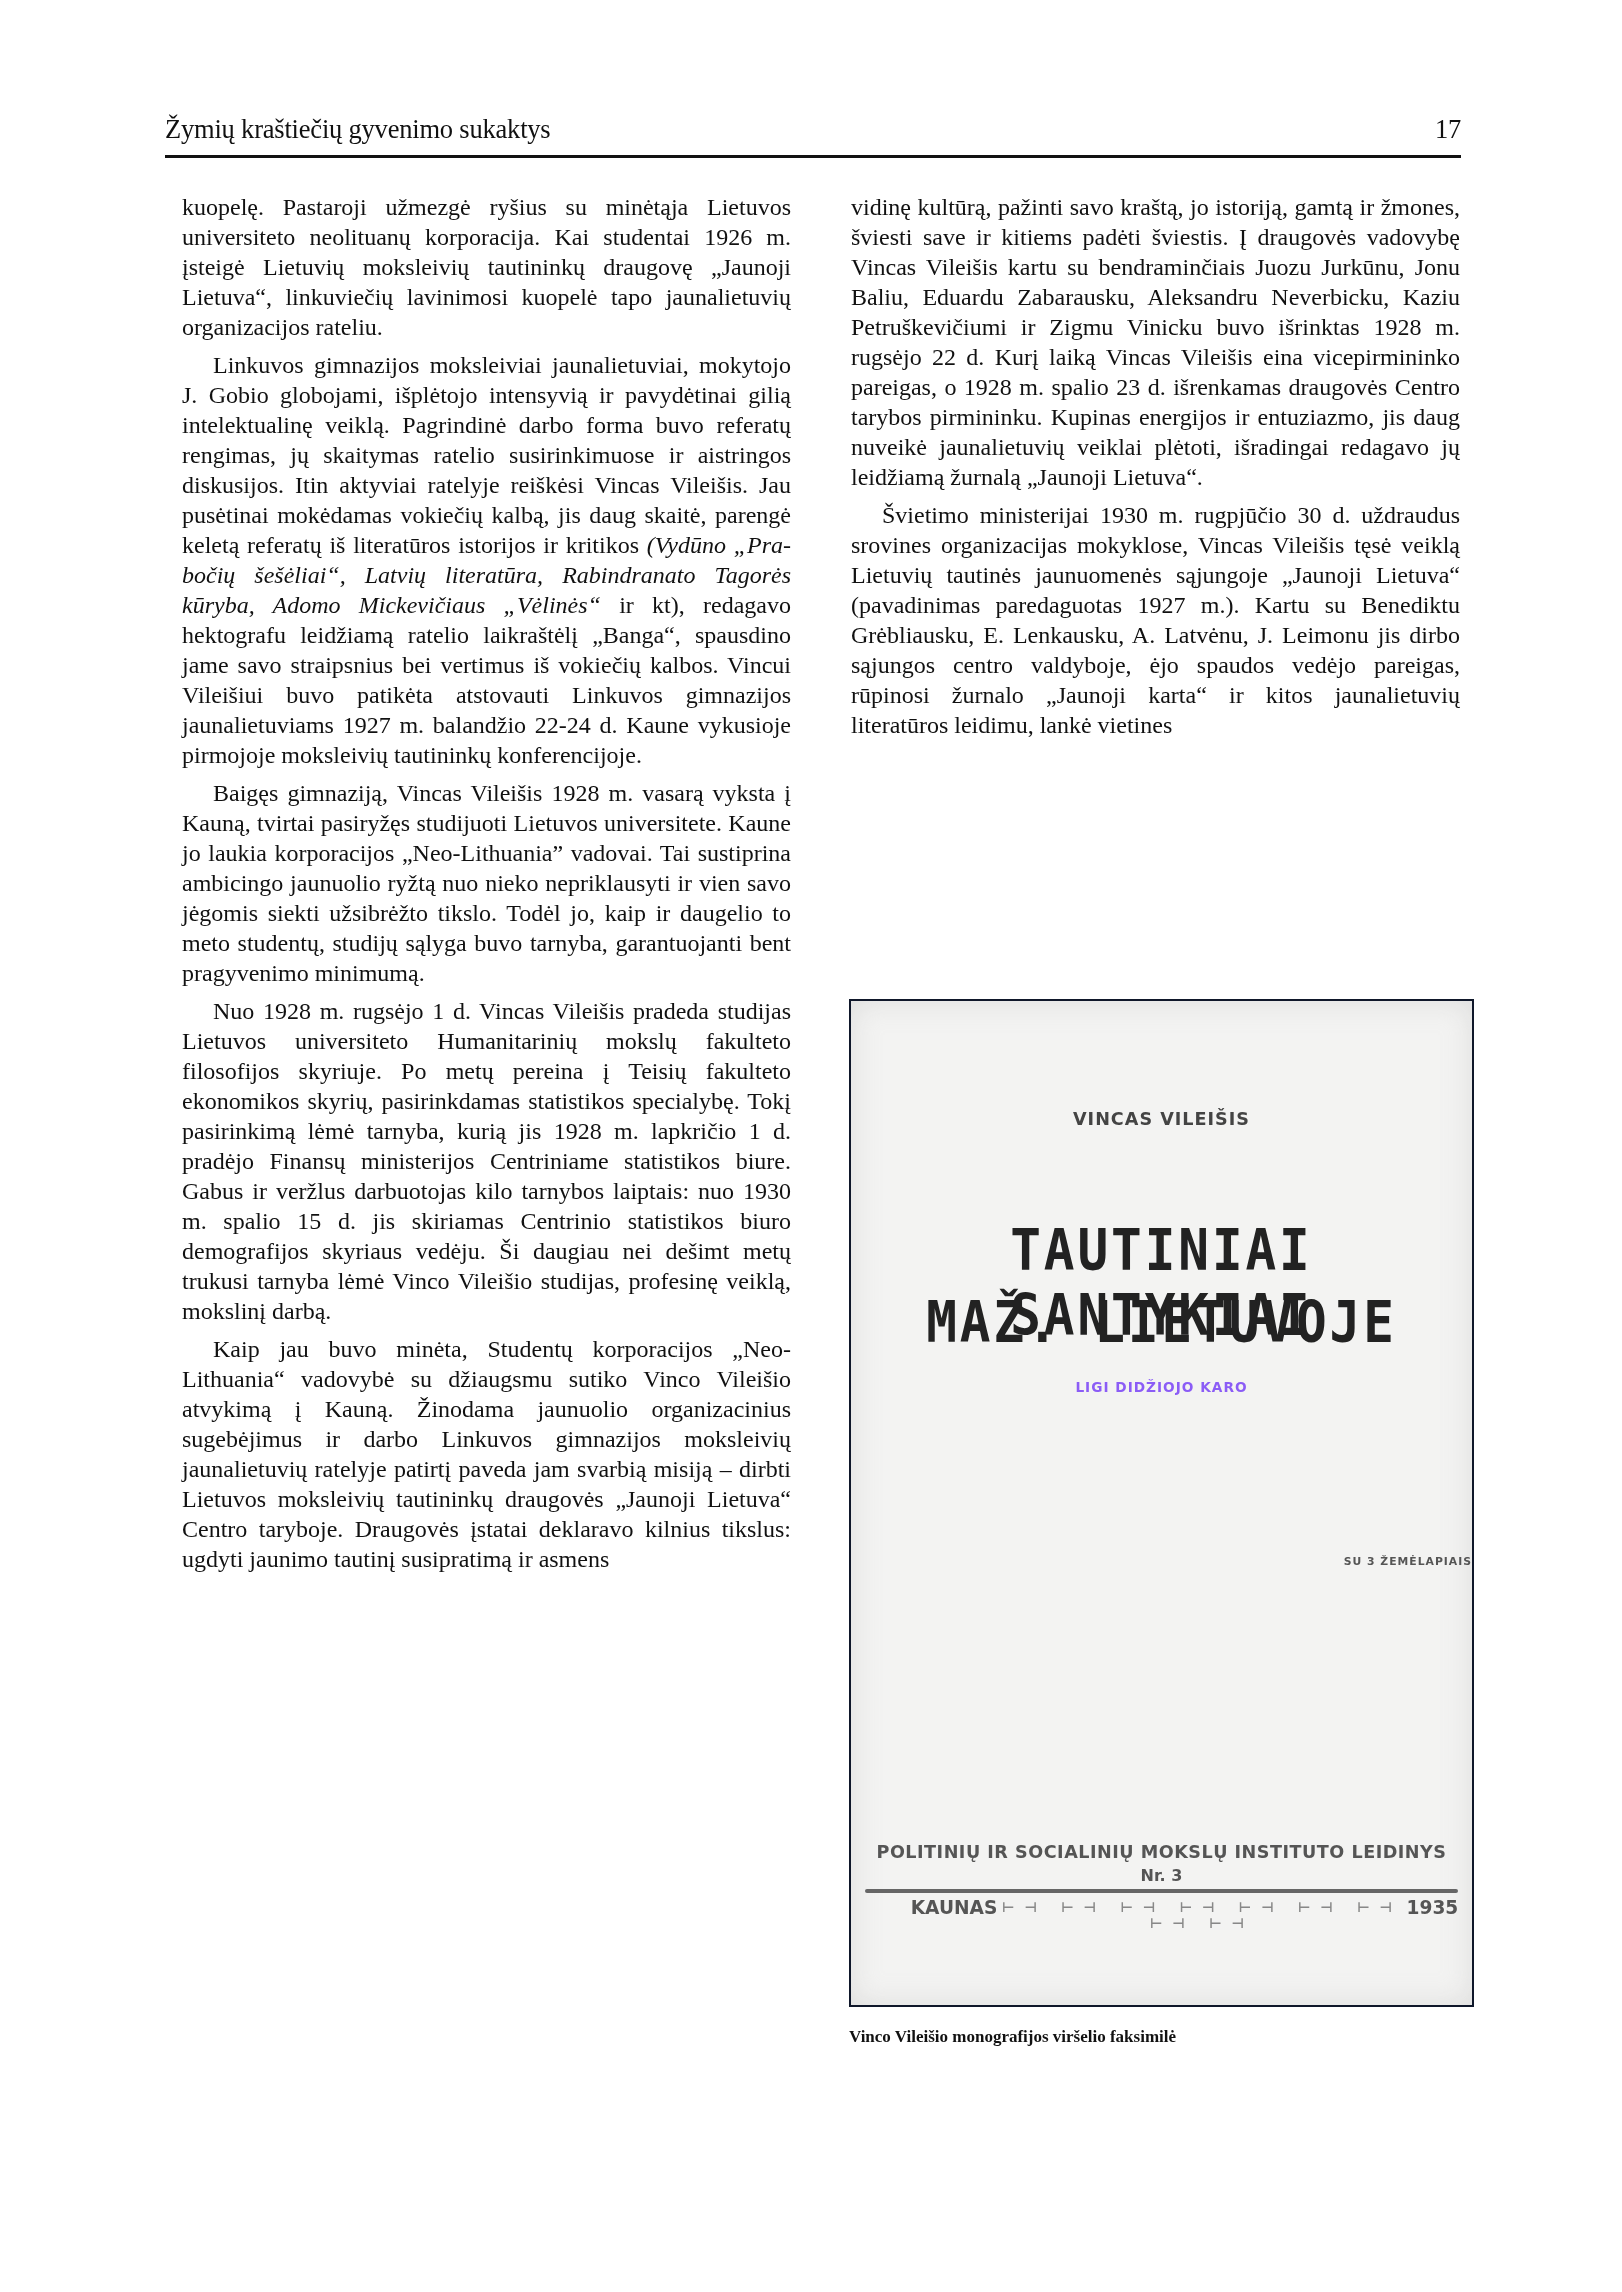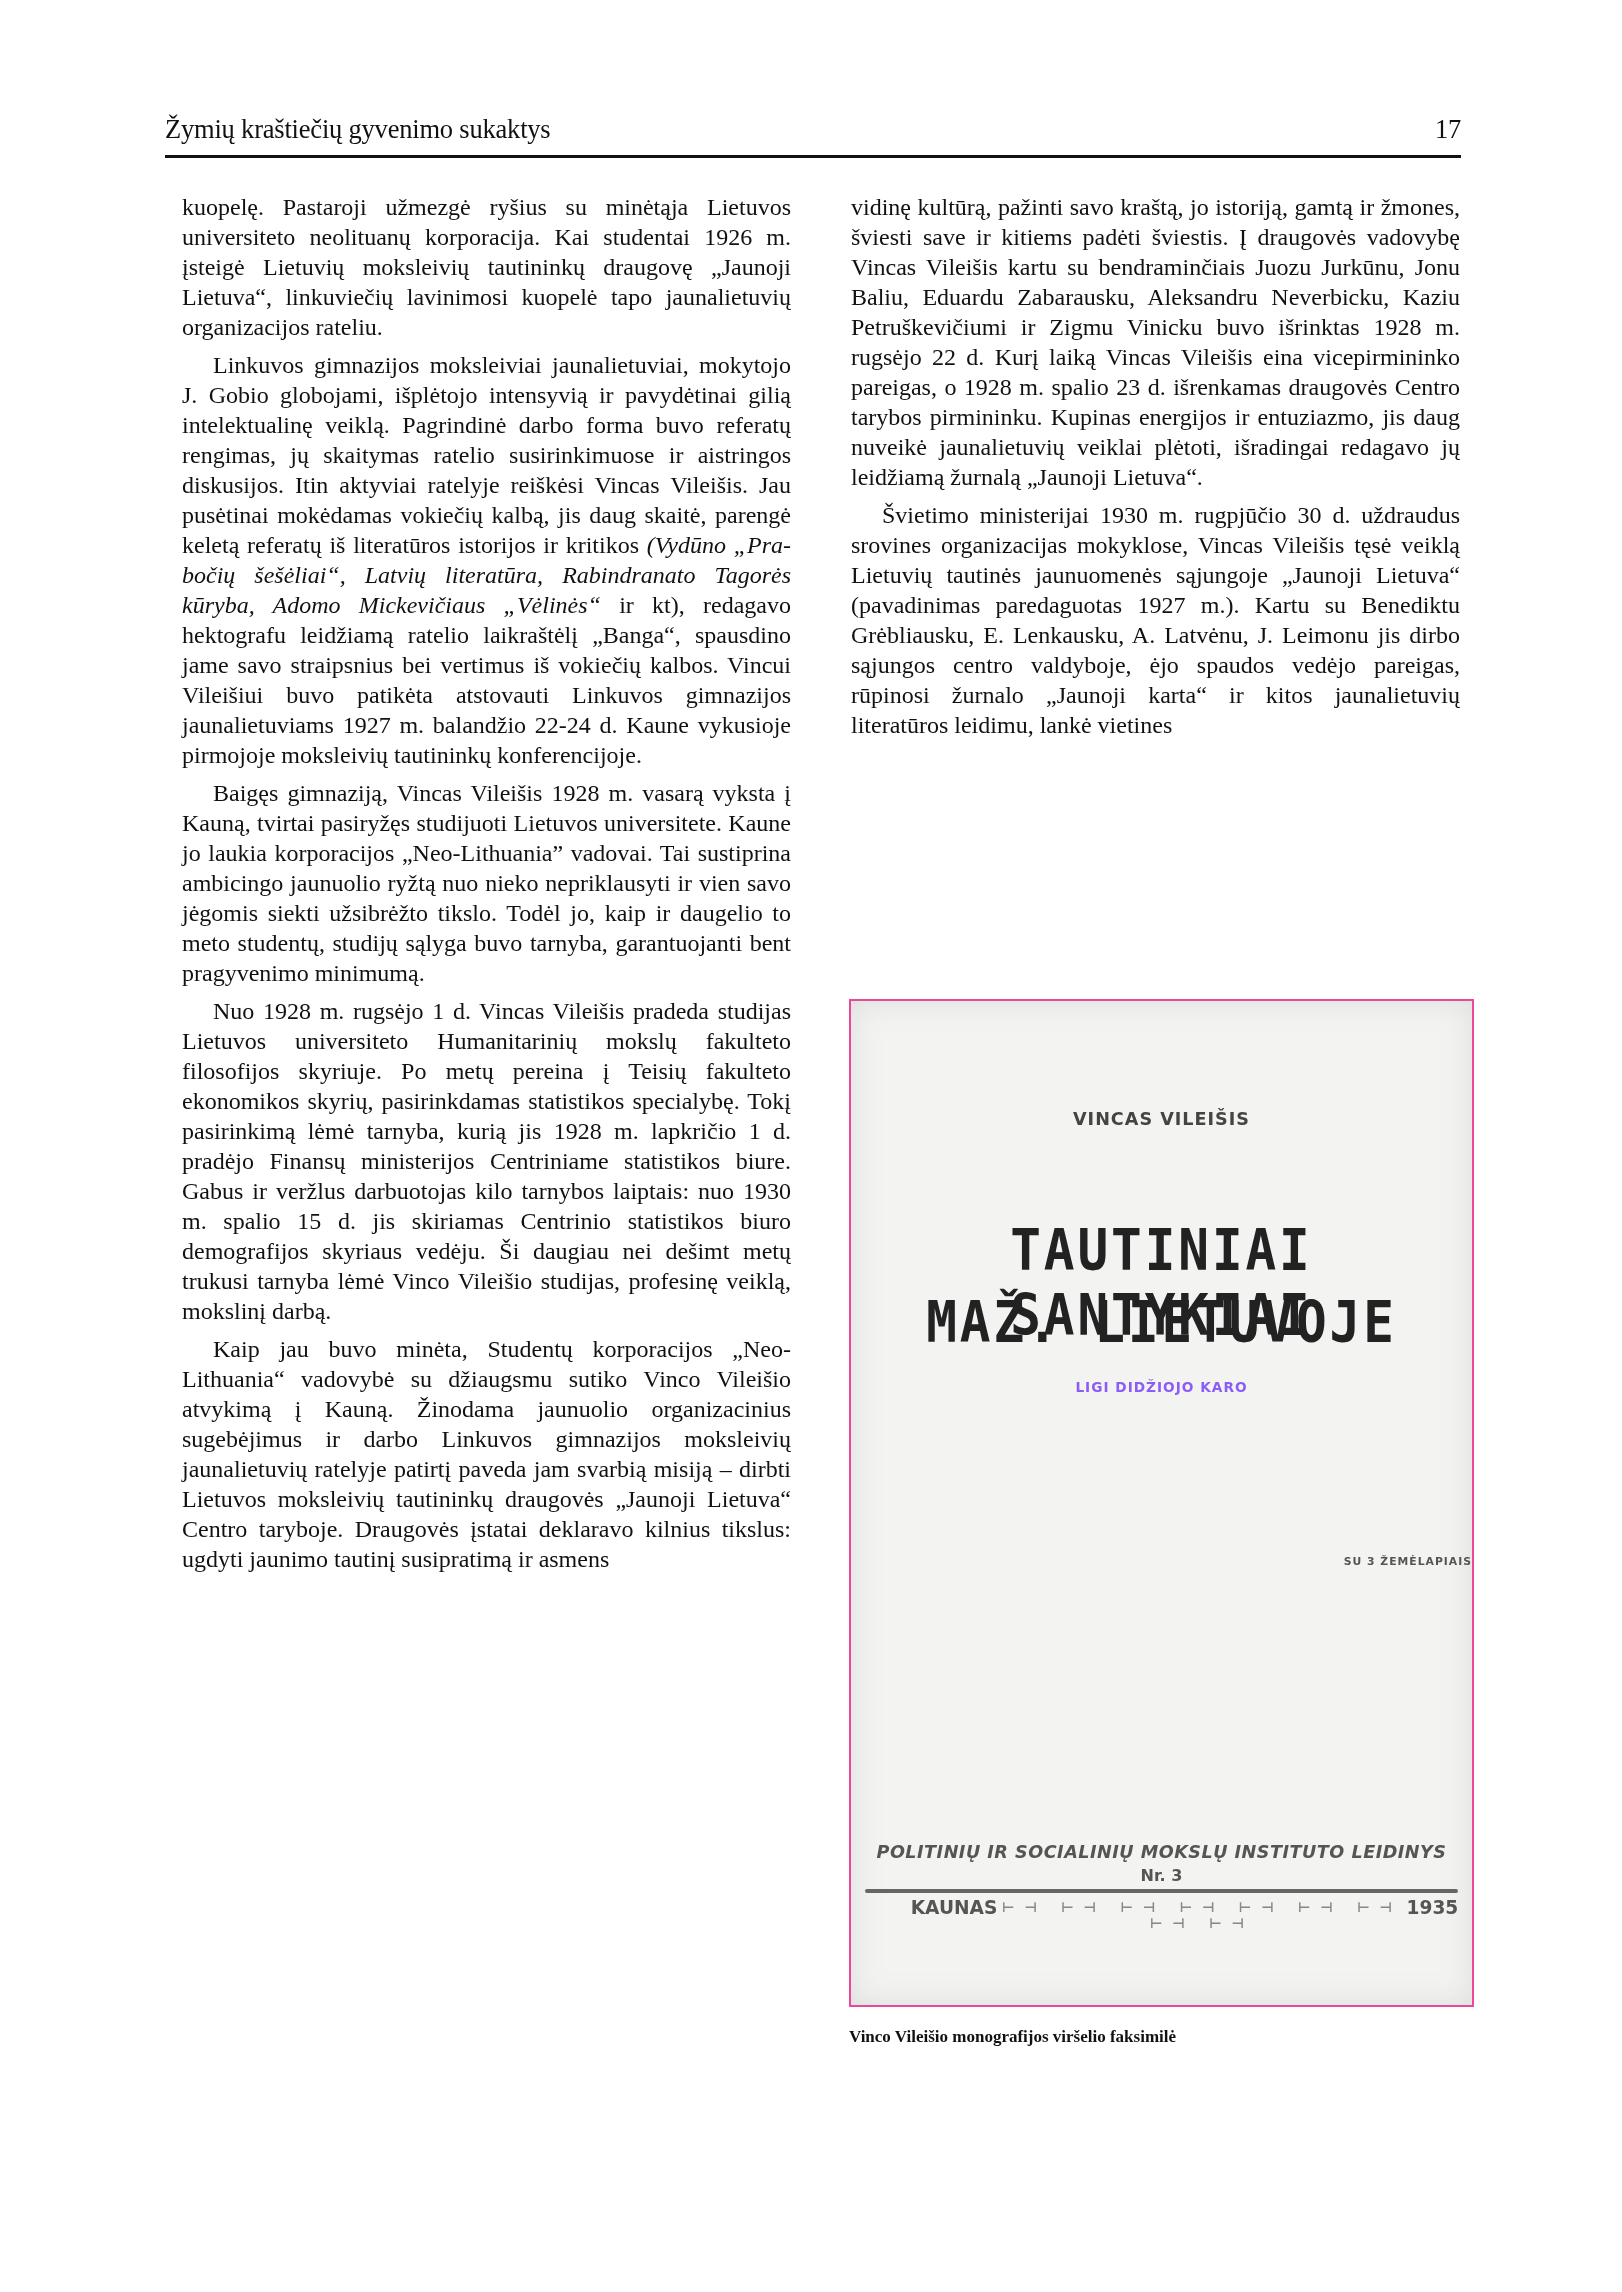--- a/index.html
+++ b/index.html
@@ -20,31 +20,31 @@
     text-align: justify; hyphens: manual;
   }
   .col-left { left: 174px; width: 625px; }
   .col-right { left: 843px; width: 625px; }
   .col p { margin: 8px; text-indent: 0; }
   .col p.indent { text-indent: 31px; }
   .col p .it { font-style: italic; }
 
   .figure {
     position: absolute; left: 849px; top: 999px; width: 625px; height: 1008px;
-    background: #f3f3f2; border: 2px solid #ec4899; box-sizing: border-box;
+    background: #f3f3f2; border: 2px solid #0f172a; box-sizing: border-box;
     box-shadow: inset 0 0 29px rgba(180,180,180,0.35);
     font-family: "DejaVu Sans", sans-serif; color: #2a2a2a;
   }
   .figure .cover-author { position: absolute; left: 0; width: 100%; top: 108px; text-align: center; font-size: 17.6px; font-weight: bold; letter-spacing: 1px; color: #444; }
   .figure .cover-title1 { position: absolute; left: 0; width: 100%; top: 223px; text-align: center; font-size: 51px; font-weight: bold; letter-spacing: 2.9px; transform: scaleY(1.1); color: #222; font-family: "DejaVu Sans Mono", monospace; }
   .figure .cover-title2 { position: absolute; left: 0; width: 100%; top: 292px; text-align: center; font-size: 51px; font-weight: bold; letter-spacing: 2.9px; transform: scaleY(1.1); color: #222; font-family: "DejaVu Sans Mono", monospace; }
   .figure .cover-sub1 { position: absolute; left: 0; width: 100%; top: 378px; text-align: center; font-size: 13.7px; font-weight: bold; color: #8b5cf6; letter-spacing: 1px; }
   .figure .cover-sub2 { position: absolute; left: 0; width: 100%; top: 421px; text-align: center; font-size: 20.6px; font-weight: bold; color: #333; letter-spacing: 1px; }
   .figure .cover-maps { position: absolute; left: 0; width: 100%; top: 554px; text-align: right; font-size: 10.8px; font-weight: bold; color: #555; letter-spacing: 1px; }
-  .figure .cover-publisher { position: absolute; left: 9.8px; right: 9.8px; top: 841px; text-align: center; font-size: 17.6px; font-weight: bold; color: #555; letter-spacing: 0.5px; font-style: italic; }
+  .figure .cover-publisher { position: absolute; left: 9.8px; right: 9.8px; top: 841px; text-align: center; font-size: 17.6px; font-weight: bold; color: #555; letter-spacing: 0.5px; }
   .figure .cover-number { position: absolute; left: 0; width: 100%; top: 865px; text-align: center; font-size: 16px; font-weight: bold; color: #555; }
   .figure .cover-line { position: absolute; left: 13.7px; right: 13.7px; top: 888px; height: 3.9px; background: #666; border-radius: 2px; }
   .figure .cover-footer { position: absolute; left: 13.7px; right: 13.7px; top: 896px; display: flex; justify-content: space-between; font-size: 18.6px; font-weight: bold; color: #555; margin-left: 46px; }
   .figure .cover-footer .dots { flex: 1; text-align: center; color: #888; font-size: 13.7px; letter-spacing: 9.8px; padding-top: 2px; }
 
   .caption {
     position: absolute; left: 849px; top: 2027px; width: 627px;
     font-family: "Liberation Serif", serif; font-weight: bold; font-size: 17px;
   }
 </style>

